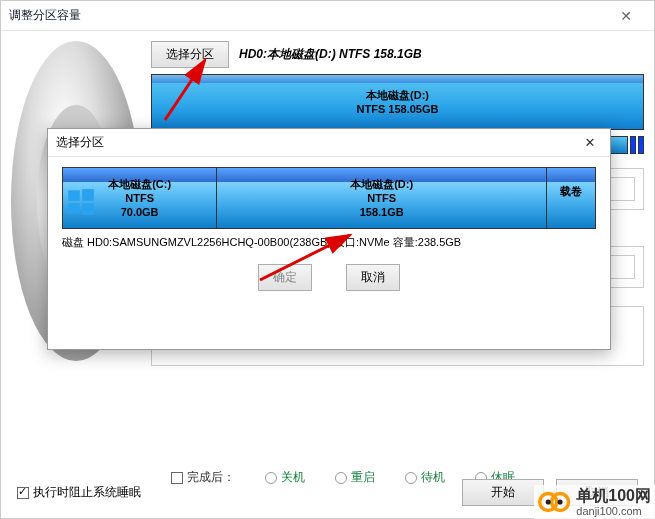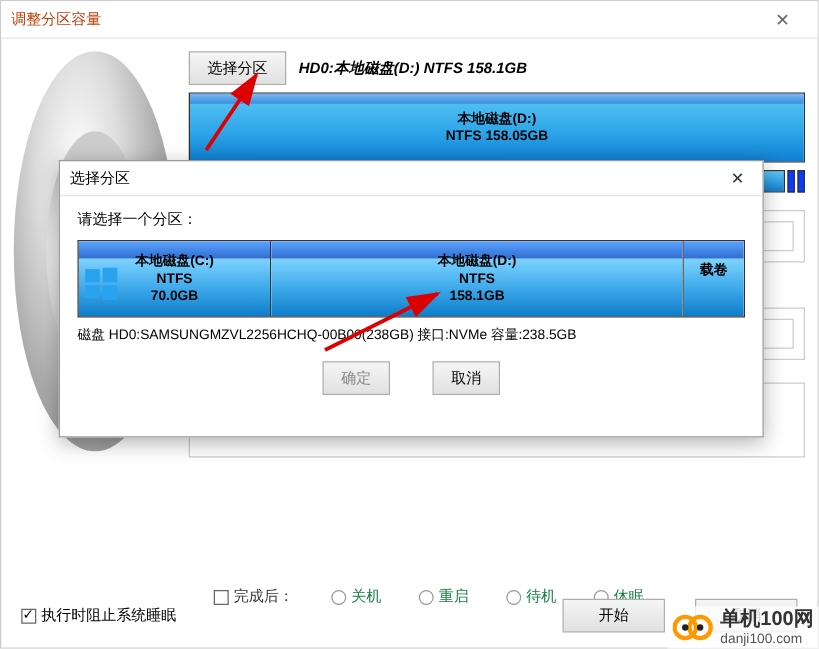--- a/index.html
+++ b/index.html
@@ -1,20 +1,20 @@
 <!DOCTYPE html>
 <html><head>
 <meta charset="utf-8">
 <style>
 * { box-sizing: border-box; font-family: "Microsoft YaHei", sans-serif; }
 body { margin: 0; width: 655px; height: 519px; background: #f0f0f0; font-size: 12px; position: relative; overflow: hidden; }
 
 .main-window { width: 655px; height: 519px; background: #fff; border: 1px solid #ccc; position: relative; }
 .titlebar { height: 30px; display: flex; align-items: center; padding: 0 8px; background: #fff; border-bottom: 1px solid #e5e5e5; }
-.titlebar .title { flex: 1; color: #c2410c; }
+.titlebar .title { flex: 1; color: #0f172a; }
 .titlebar .close { width: 40px; text-align: center; color: #666; cursor: pointer; font-size: 14px; }
 
 .content { display: flex; height: 420px; }
 .left-panel { width: 150px; padding: 10px; }
 .disk-image { width: 130px; height: 320px; background: radial-gradient(ellipse at 40% 30%, #fff 0%, #ddd 30%, #aaa 60%, #888 100%); border-radius: 50% / 50%; position: relative; overflow: hidden; }
 .disk-image::before { content: ""; position: absolute; top: 20%; left: 20%; width: 60%; height: 60%; border-radius: 50%; background: radial-gradient(circle, #fff 0%, #ccc 70%); }
 .disk-image::after { content: ""; position: absolute; top: 47%; left: 47%; width: 6%; height: 6%; border-radius: 50%; background: #999; }
 
 .right-panel { flex: 1; padding: 10px 10px 10px 0; }
 .select-row { display: flex; align-items: center; margin-bottom: 6px; }
@@ -38,21 +38,21 @@
 .empty-input { width: 100%; height: 24px; border: 1px solid #ccc; background: #fff; }
 
 .options-row { display: flex; align-items: center; gap: 30px; margin: 18px 16px 0 170px; color: #333; }
 .checkbox-label { display: flex; align-items: center; gap: 4px; }
 .radio-label { display: flex; align-items: center; gap: 4px; color: #15803d; }
 .radio-circle { width: 12px; height: 12px; border: 1px solid #999; border-radius: 50%; display: inline-block; }
 .checkbox-box { width: 12px; height: 12px; border: 1px solid #666; display: inline-block; background: #fff; position: relative; }
 .checkbox-box.checked::after { content: "✓"; position: absolute; top: -3px; left: 0; font-size: 11px; }
 
 .bottom-row { position: absolute; bottom: 12px; left: 0; right: 0; display: flex; align-items: center; padding: 0 16px; }
-.bottom-btns { margin-left: auto; display: flex; gap: 24px; }
+.bottom-btns { margin-left: auto; display: flex; gap: 12px; }
 .btn-wide { padding: 4px 28px; }
 
 
 .modal { position: absolute; left: 47px; top: 128px; width: 564px; height: 222px; background: #fff; border: 1px solid #999; box-shadow: 0 4px 16px rgba(0,0,0,.3); z-index: 10; }
 .modal .m-title { height: 28px; display: flex; align-items: center; padding: 0 8px; border-bottom: 1px solid #e5e5e5; }
 .modal .m-title span { flex: 1; }
 .modal .m-close { cursor: pointer; font-size: 13px; color: #333; width: 24px; text-align: center; }
 .modal .m-body { padding: 10px 14px; }
 .modal .hint { margin-bottom: 8px; }
 .modal .m-parts { border: 1px solid #333; height: 62px; display: flex; position: relative; margin-bottom: 6px; }
@@ -151,21 +151,20 @@
     </div>
   </div>
 </div>
 
 <div class="modal">
   <div class="m-title">
     <span>选择分区</span>
     <div class="m-close">✕</div>
   </div>
   <div class="m-body">
-    <div class="hint">请选择一个分区：</div>
     <div class="m-parts" id="m-parts">
         <div class="m-part" style="flex: 0 0 29%;">
           <div class="m-part-top"></div>
           <div class="m-part-bg"></div>
           <div class="m-winicon"><svg viewBox="0 0 24 24">
               <rect x="1" y="2" width="10" height="9" fill="#29a3ef"></rect>
               <rect x="13" y="1" width="10" height="10" fill="#29a3ef"></rect>
               <rect x="1" y="13" width="10" height="9" fill="#29a3ef"></rect>
               <rect x="13" y="13" width="10" height="10" fill="#29a3ef"></rect>
             </svg></div>

